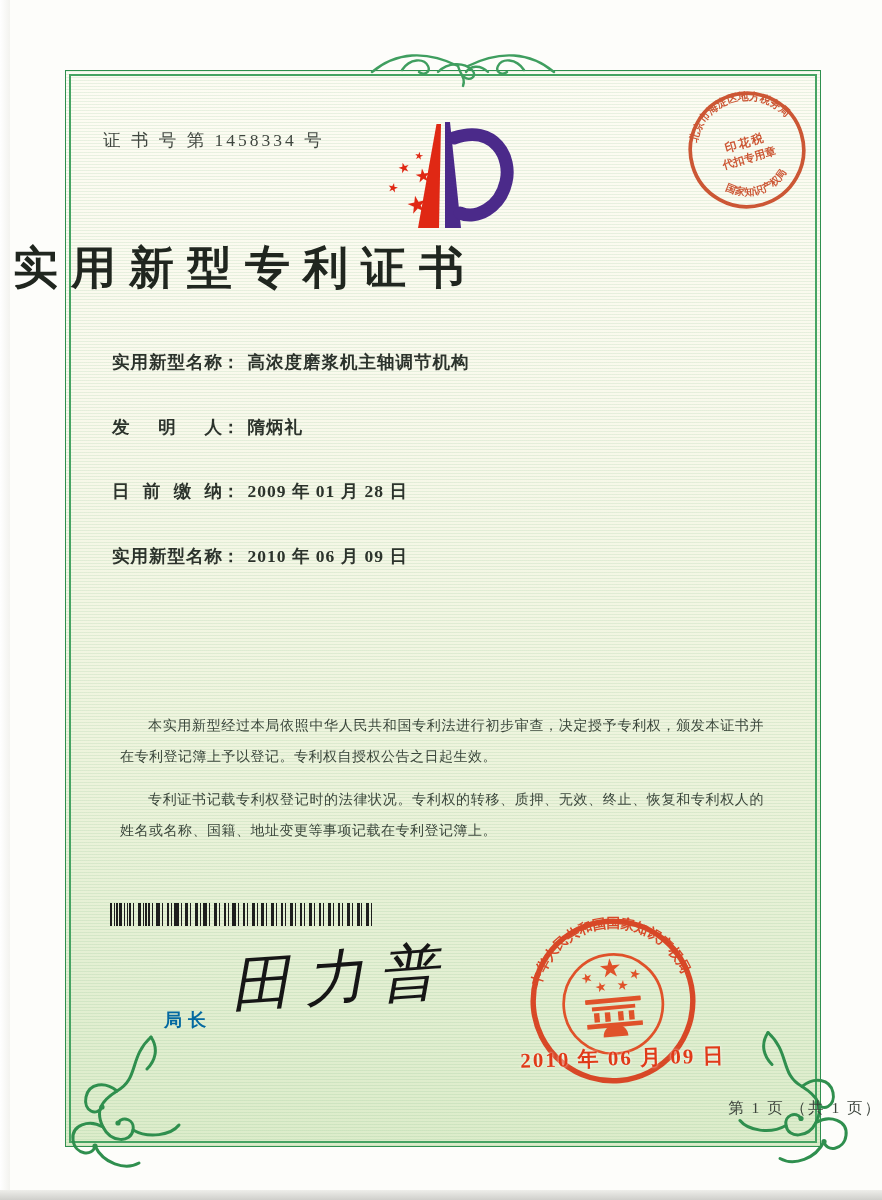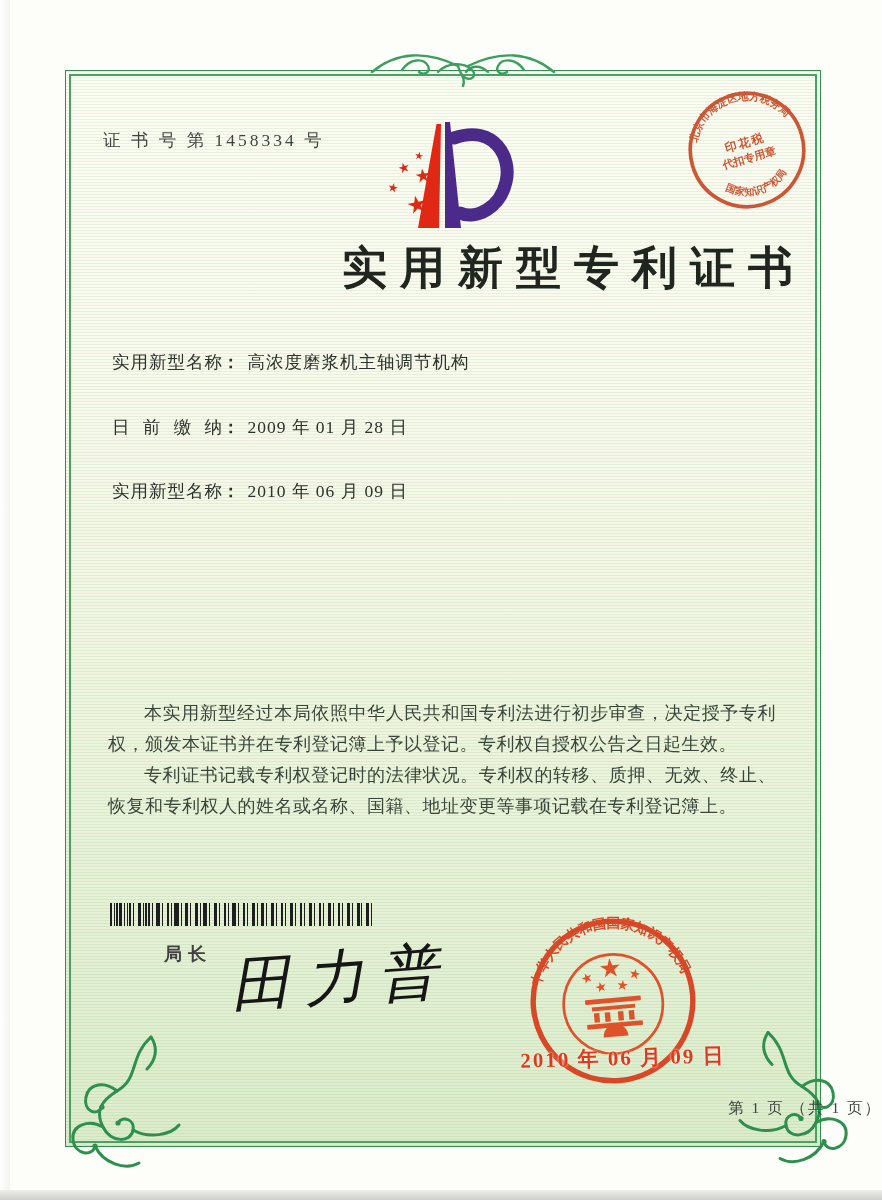--- a/index.html
+++ b/index.html
@@ -23,44 +23,44 @@
   .ornament{position:absolute;color:#3f9e5f;}
   .orn-top{left:368px;top:46px;width:190px;height:46px;}
   .orn-bl{left:55px;top:1035px;width:132px;height:150px;}
   .orn-br{left:732px;top:1028px;width:132px;height:155px;transform:scaleX(-1);}
 
   .cert-no{position:absolute;left:103px;top:120px;font-size:17.5px;letter-spacing:3px;color:#3f463f;font-weight:400;margin-top:8px;}
 
   .logo{position:absolute;left:360px;top:116px;width:160px;height:124px;}
 
   .title{
-    position:absolute;left:0;top:238px;width:806px;text-align:right;margin:0;
+    position:absolute;left:0;top:238px;width:806px;text-align:left;margin:0;
     font-size:45px;font-weight:700;color:#20261f;letter-spacing:13px;text-indent:13px;
   }
 
   .fields{position:absolute;left:112px;top:350px;width:660px;}
   .f-row{margin-bottom:40.5px;font-size:17.5px;color:#2c332c;white-space:nowrap;}
-  .f-label{display:inline-block;width:110px;text-align:justify;text-align-last:justify;font-weight:400;}
+  .f-label{display:inline-block;width:110px;text-align:justify;text-align-last:justify;font-weight:700;}
   .f-colon{font-weight:700;margin-right:8px;}
-  .f-value{font-weight:400;letter-spacing:1px;}
+  .f-value{font-weight:700;letter-spacing:1px;}
 
   .body-text{position:absolute;left:108px;top:698px;width:668px;}
   .body-text p{
-    margin:0;font-size:18px;line-height:31px;color:#39453a;
+    margin:12px;font-size:14px;line-height:31px;color:#39453a;
     text-align:justify;text-indent:2em;letter-spacing:0.5px;
   }
 
   .barcode{
     position:absolute;left:110px;top:903px;width:262px;height:23px;
     background-image:
       repeating-linear-gradient(90deg,#1e1e1e 0 2px,rgba(0,0,0,0) 2px 4px,#1e1e1e 4px 5px,rgba(0,0,0,0) 5px 9px,#1e1e1e 9px 12px,rgba(0,0,0,0) 12px 14px,#1e1e1e 14px 15px,rgba(0,0,0,0) 15px 19px),
       repeating-linear-gradient(90deg,rgba(0,0,0,0) 0 6px,#1e1e1e 6px 8px,rgba(0,0,0,0) 8px 17px,#1e1e1e 17px 18px,rgba(0,0,0,0) 18px 29px);
   }
 
-  .director-label{position:absolute;left:164px;top:942px;font-size:18px;letter-spacing:6px;color:#404040;font-weight:600;}
+  .director-label{position:absolute;left:164px;top:1008px;font-size:18px;letter-spacing:6px;color:#0369a1;font-weight:600;}
   .signature{
     position:absolute;left:230px;top:938px;width:230px;font-size:60px;color:#161616;
     font-style:italic;letter-spacing:14px;transform:rotate(-4deg);white-space:nowrap;
     font-family:"DejaVu Serif","Liberation Serif",serif;
   }
 
   .tax-stamp{position:absolute;left:683px;top:86px;width:128px;height:128px;transform:rotate(-16deg);opacity:0.92;}
   .office-seal{position:absolute;left:520px;top:908px;width:186px;height:186px;transform:rotate(-5deg);opacity:0.95;}
   .seal-date{
     position:absolute;left:500px;top:1044px;width:246px;text-align:center;
@@ -156,20 +156,23 @@
     <text font-size="11" fill="#c94a26" font-weight="bold">
       <textPath href="#taxBottom" startOffset="50%" text-anchor="middle">国家知识产权局</textPath>
     </text>
   </svg>
 
   <h1 class="title">实用新型专利证书</h1>
 
   <div class="fields">
     <div class="f-row">
       <span class="f-label">实用新型名称</span><span class="f-colon">：</span><span class="f-value">高浓度磨浆机主轴调节机构</span>
+    </div>
+    <div class="f-row">
+      <span class="f-label">发明人</span><span class="f-colon">：</span><span class="f-value">隋炳礼</span>
     </div>
     <div class="f-row">
       <span class="f-label">日前缴纳</span><span class="f-colon">：</span><span class="f-value">2009 年 01 月 28 日</span>
     </div>
     <div class="f-row">
       <span class="f-label">实用新型名称</span><span class="f-colon">：</span><span class="f-value">2010 年 06 月 09 日</span>
     </div>
   </div>
 
   <div class="body-text">

